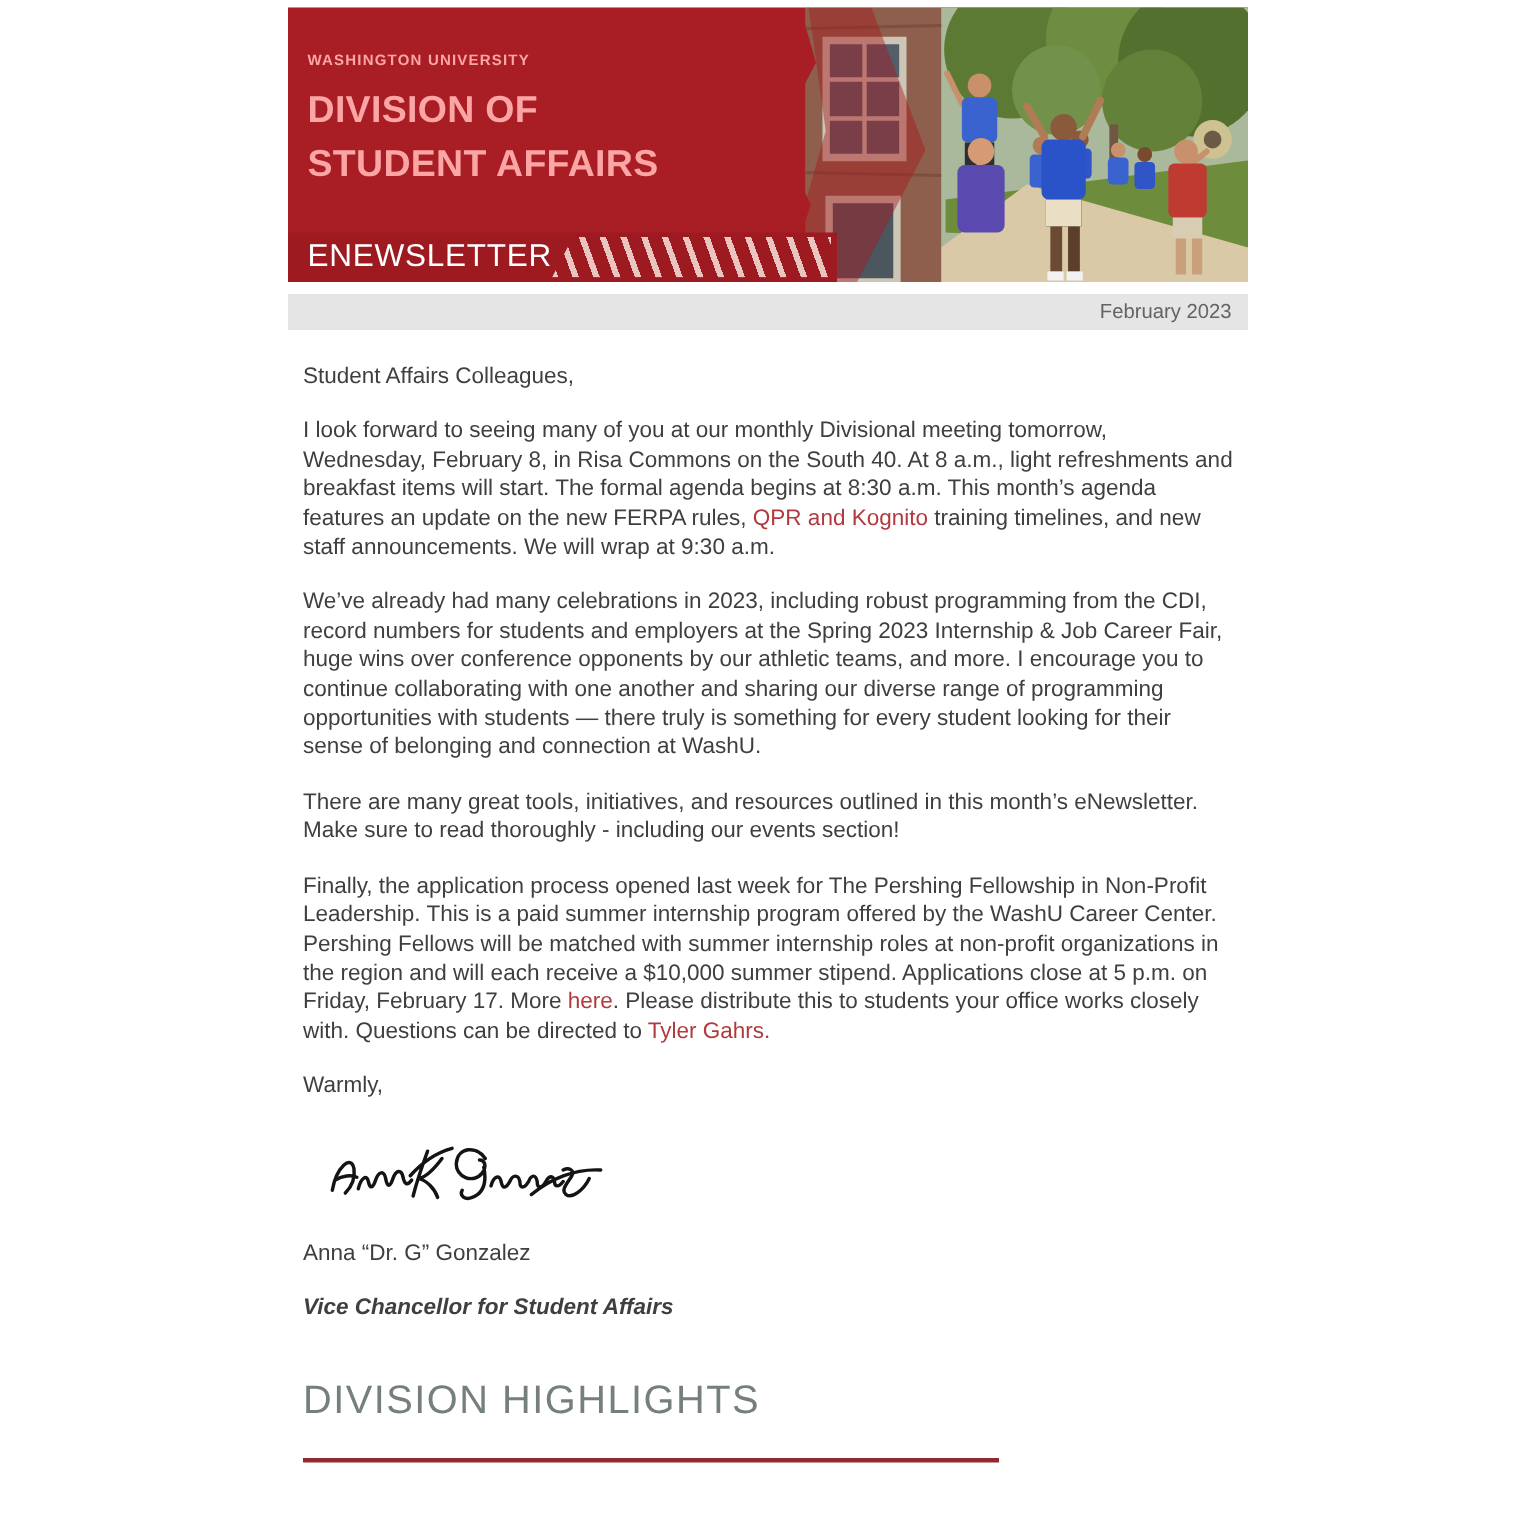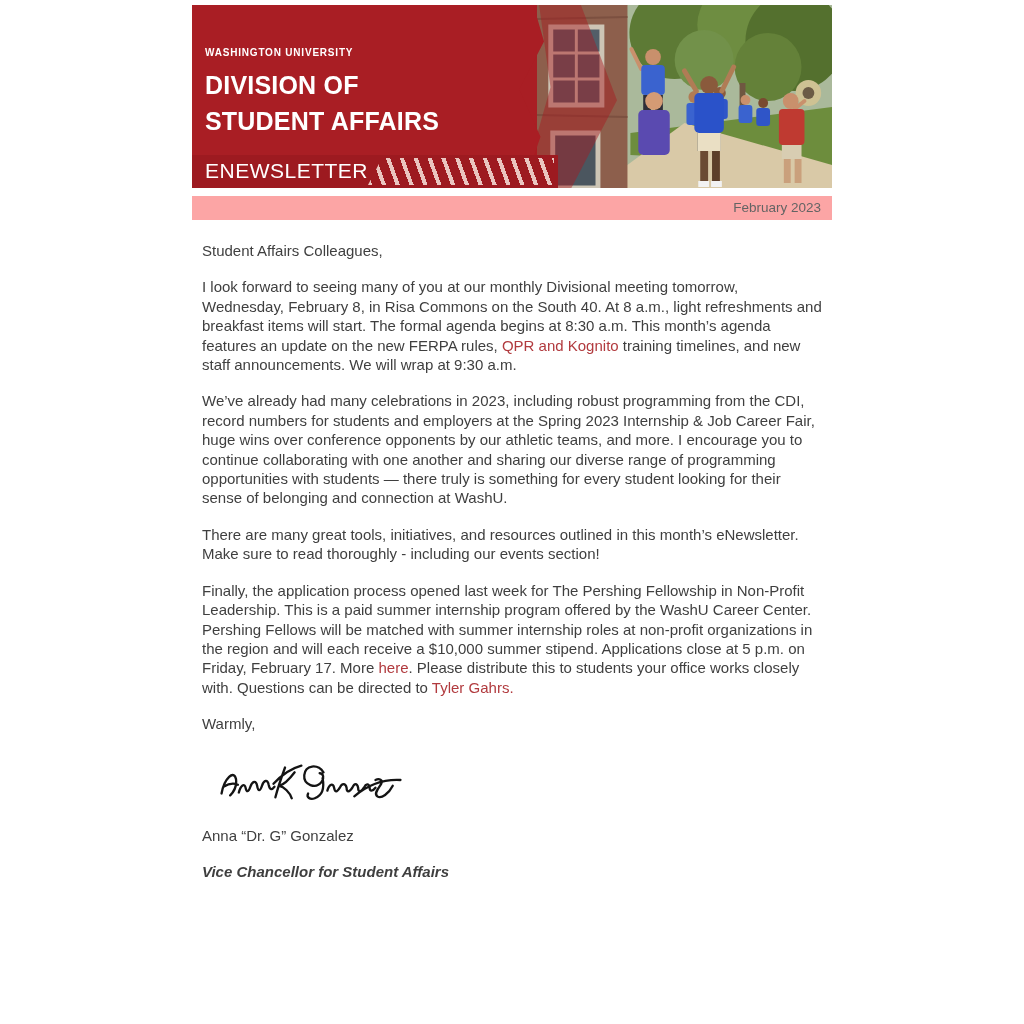--- a/index.html
+++ b/index.html
@@ -15,28 +15,28 @@
   .banner-photo svg{display:block;width:100%;height:100%;}
   .wedge{position:absolute;top:0;left:330px;width:95px;height:183px;z-index:2;
     background:rgba(169,24,30,0.45);
     clip-path:polygon(18% 0,62% 0,100% 52%,52% 100%,0 100%,30% 45%);}
   .red-block{position:absolute;left:0;top:0;width:352px;height:183px;z-index:3;background:#a91e24;
     clip-path:polygon(0 0,97% 0,100% 20%,93% 46%,99% 72%,94% 100%,0 100%);}
   .band{position:absolute;left:0;bottom:0;width:366px;height:33px;z-index:4;background:#9d1a20;}
   .stripes{position:absolute;left:176px;top:3px;bottom:3px;right:4px;
     background:repeating-linear-gradient(70deg,rgba(245,221,214,0.88) 0 4px,transparent 4px 13px);
     clip-path:polygon(14px 0,100% 0,100% 100%,0 100%);}
-  .banner-text{position:absolute;left:13px;top:42px;z-index:5;color:#ffffff;}
+  .banner-text{position:absolute;left:13px;top:30px;z-index:5;color:#fca5a5;}
   .school{font-size:10px;font-weight:bold;letter-spacing:0.8px;margin-bottom:9px;}
   .title-line{font-size:25px;font-weight:bold;line-height:36px;letter-spacing:0.2px;}
   .subtitle{position:absolute;left:13px;bottom:5px;z-index:6;color:#ffffff;
     font-size:21px;line-height:24px;letter-spacing:0.5px;font-weight:400;}
 
   
-  .date-bar{margin-top:8px;height:24px;background:#fca5a5;text-align:right;
+  .date-bar{margin-top:8px;height:24px;background:#e5e5e5;text-align:right;
     font-size:13.5px;line-height:24px;color:#646464;padding-right:11px;box-sizing:border-box;}
 
   
   .letter{padding:0 10px;color:#3f3f3f;font-size:15px;line-height:19.4px;}
   .letter p{margin:17px 0;}
   .letter p.salutation{margin-top:21px;}
   a.redlink{color:#b13a3e;text-decoration:none;cursor:pointer;text-align:center;}
   .closing{margin-bottom:0;}
   .sig-svg{display:block;margin:16px 0 13px 8px;}
   .sig-name{margin:0;}
@@ -151,14 +151,19 @@
         <path d="M12 44 C15 28 25 19 27 29 C28 36 25 42 21 46 M14 37 C19 34 25 33 29 35 M30 43 C32 35 36 33 37 38 C38 43 40 43 42 37 C44 31 48 30 49 36 C50 42 52 42 54 36 C56 30 60 29 61 35 C62 40 64 41 67 37"></path>
         <path d="M66 34 C74 25 84 18 95 15 M78 17 C74 28 70 40 68 48 M88 22 C82 30 76 35 72 36 C77 37 83 43 85 49"></path>
         <path d="M118 22 C112 13 99 14 98 25 C97 35 110 40 116 32 C119 28 118 23 114 23 M117 28 C119 38 117 46 109 49 C104 51 100 48 102 44 M122 41 C124 34 128 33 129 38 C130 43 132 43 135 38 C137 33 141 33 142 38 C142 43 145 43 148 38 C150 33 153 33 154 38 C154 43 157 43 160 38 C162 34 165 33 166 38 C166 42 169 42 172 38 M172 30 C176 28 180 30 178 34 C175 39 170 44 174 47 C178 50 186 44 190 36 M150 47 C163 36 180 29 198 30"></path>
       </g>
     </svg>
 
     <p class="sig-name">Anna “Dr. G” Gonzalez</p>
     <p class="sig-title">Vice Chancellor for Student Affairs</p>
   </div>
 
+  <div class="section">
+    <h2 class="section-title">DIVISION HIGHLIGHTS</h2>
+    <div class="rule"></div>
+
+  </div>
 
 </div>
 
 </body></html>

